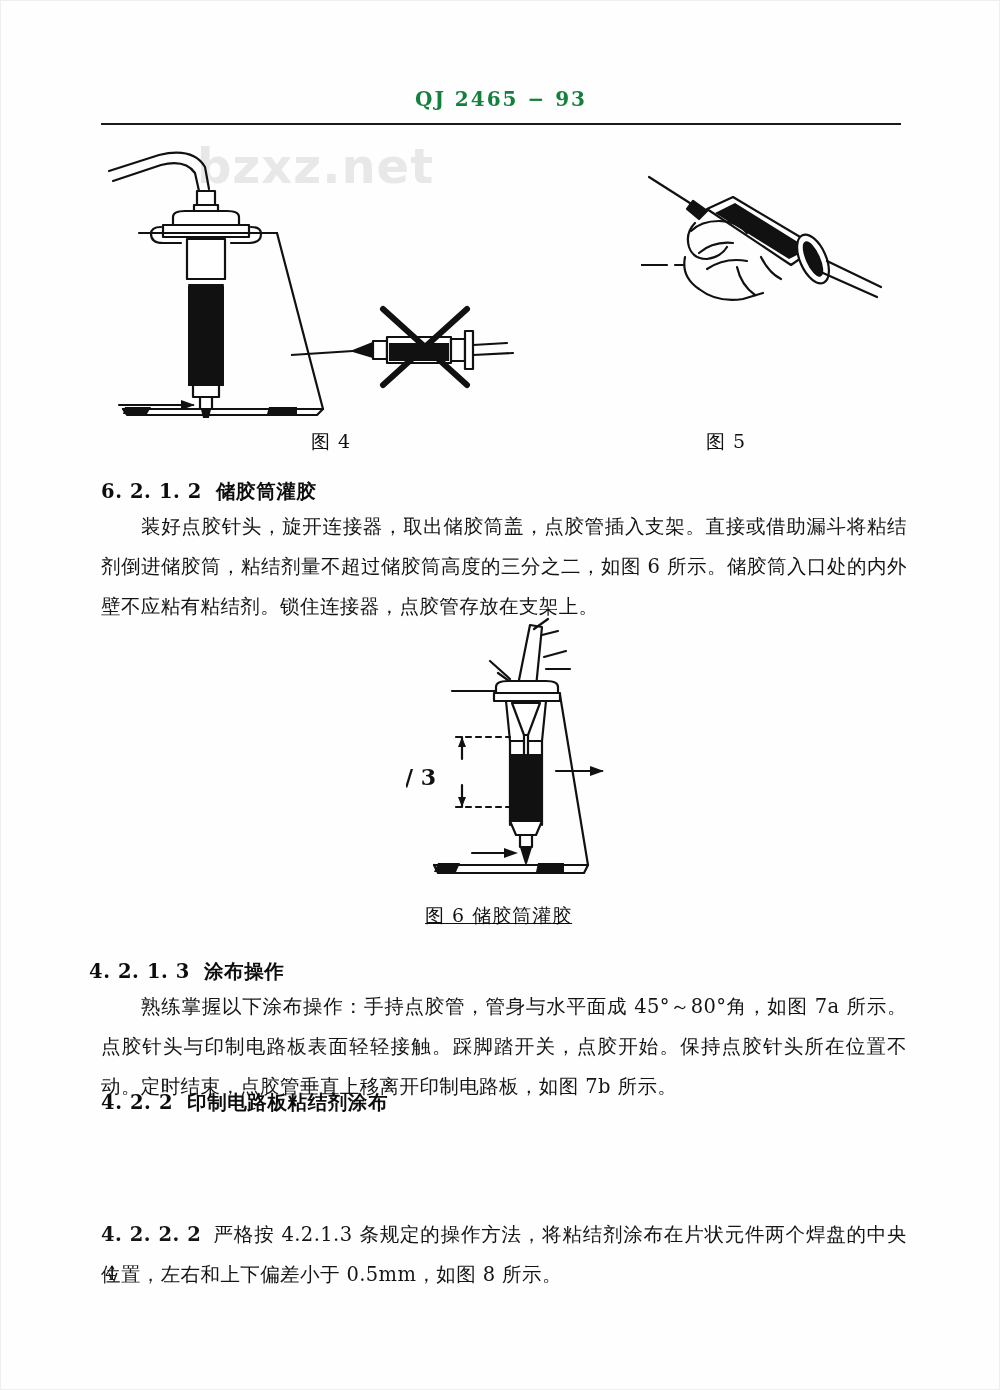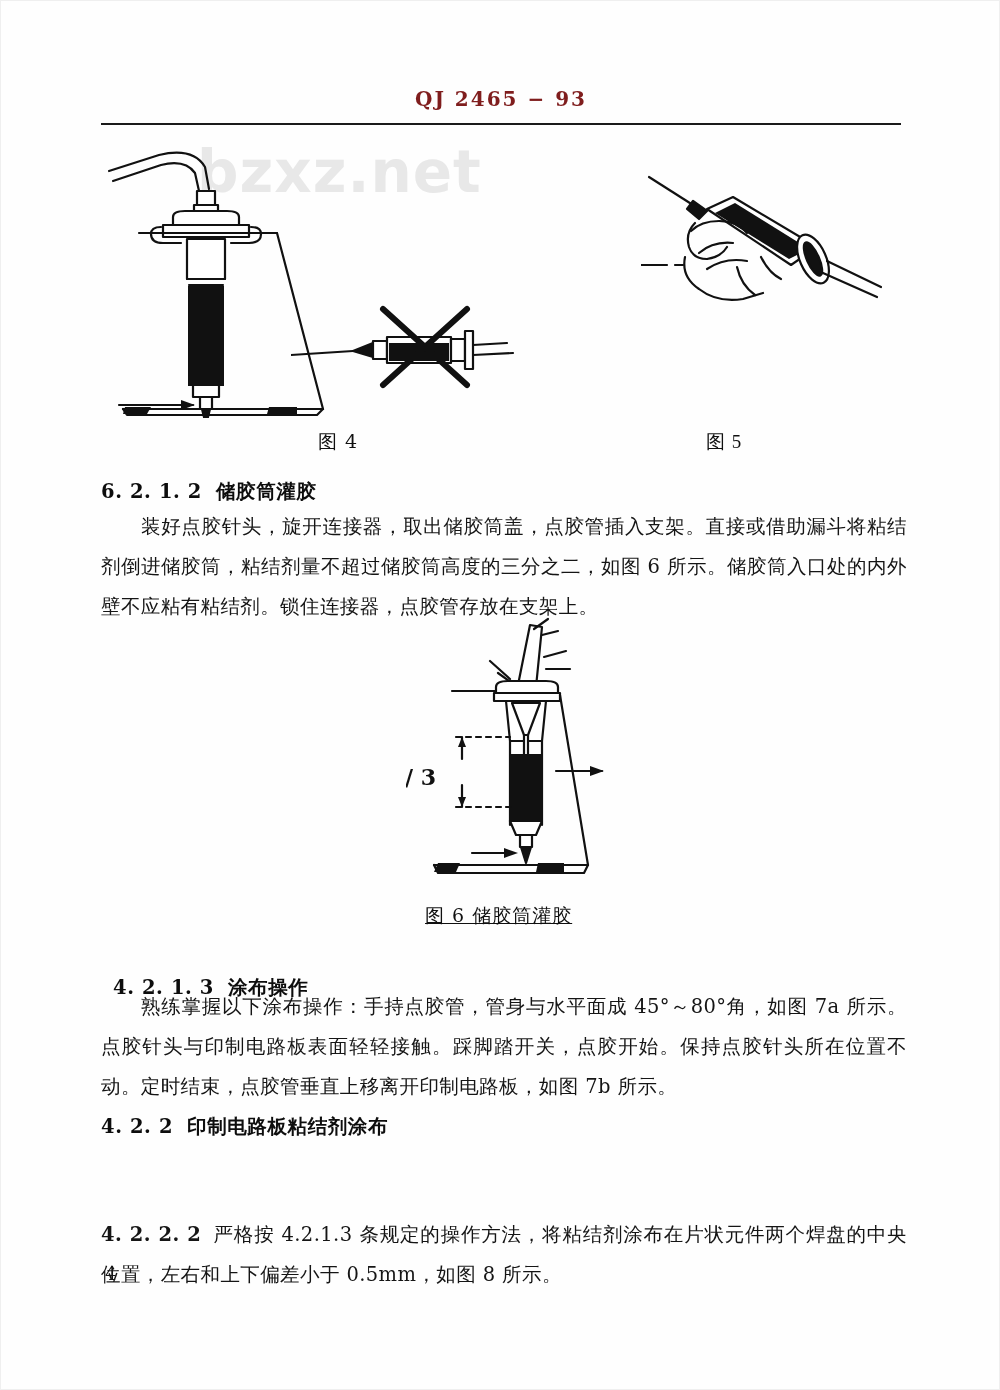--- a/index.html
+++ b/index.html
@@ -18,41 +18,41 @@
     overflow: hidden;
     box-sizing: border-box;
     border: 1px solid #efefef;
   }
 
   
   #watermark {
     position: absolute;
     left: 196px;
     top: 137px;
-    font-size: 58px;
+    font-size: 48px;
     font-weight: bold;
     letter-spacing: 1px;
     color: #e8e8e8;
     font-family: "DejaVu Sans", "Liberation Sans", sans-serif;
     user-select: none;
     z-index: 5;
   }
 
   
   #doc-header {
     position: absolute;
     left: 0;
     top: 86px;
     width: 1000px;
     text-align: center;
     font-family: "DejaVu Serif", "Liberation Serif", serif;
     font-weight: bold;
     font-size: 20px;
     letter-spacing: 2px;
-    color: #7f1d1d;
+    color: #15803d;
   }
   #header-rule {
     position: absolute;
     left: 100px;
     top: 122px;
     width: 800px;
     height: 2px;
     background: #1a1a1a;
   }
 
@@ -222,22 +222,22 @@
 
         <path d="M44 96 Q40 116 58 128 Q76 142 102 138 L122 132"></path>
         <path d="M96 106 Q100 124 114 134"></path>
         <path d="M120 96 Q128 112 140 118"></path>
 
         <path d="M0 104 L42 104" stroke-dasharray="26 8"></path>
       </g>
     </svg>
   </div>
 
-  <div class="fig-caption" style="left:317px; top:428px;">图 4</div>
-  <div class="fig-caption" style="left:705px; top:428px;font-family:Liberation Serif, serif;">图 5</div>
+  <div class="fig-caption" style="left:310px; top:428px;">图 4</div>
+  <div class="fig-caption" style="left:705px; top:428px;">图 5</div>
 
   <div class="heading" style="left:100px; top:477px;">
     <span class="num">6. 2. 1. 2</span><span>储胶筒灌胶</span>
   </div>
   <div class="para indent" style="left:100px; top:506px; width:806px;">装好点胶针头，旋开连接器，取出储胶筒盖，点胶管插入支架。直接或借助漏斗将粘结剂倒进储胶筒，粘结剂量不超过储胶筒高度的三分之二，如图 6 所示。储胶筒入口处的内外壁不应粘有粘结剂。锁住连接器，点胶管存放在支架上。</div>
 
   <div class="fig" style="left:405px; top:612px;">
     <svg width="250" height="285" viewBox="0 0 250 285">
       <g fill="none" stroke="#111" stroke-width="2.2" stroke-linecap="round" stroke-linejoin="round">
 
@@ -289,26 +289,26 @@
         <path d="M28 252 L32 260 L178 260 L182 252"></path>
       </g>
       <path d="M32 250 L54 250 L50 259 L28 259 Z" fill="#111"></path>
       <path d="M132 250 L158 250 L158 259 L130 259 Z" fill="#111"></path>
 
       <text x="30" y="172" font-family="DejaVu Serif, Liberation Serif, serif" font-size="22" font-weight="bold" fill="#111" text-anchor="end">2 / 3</text>
     </svg>
   </div>
   <div class="fig-caption" style="left:424px; top:902px;text-decoration:underline;">图 6    储胶筒灌胶</div>
 
-  <div class="heading" style="left:112px; top:957px;margin-top:16px;">
+  <div class="heading" style="left:88px; top:957px;">
     <span class="num">4. 2. 1. 3</span><span>涂布操作</span>
   </div>
   <div class="para indent" style="left:100px; top:986px; width:806px;">熟练掌握以下涂布操作：手持点胶管，管身与水平面成 45°～80°角，如图 7a 所示。点胶针头与印制电路板表面轻轻接触。踩脚踏开关，点胶开始。保持点胶针头所在位置不动。定时结束，点胶管垂直上移离开印制电路板，如图 7b 所示。</div>
 
-  <div class="heading" style="left:100px; top:1088px;margin-top:24px;">
+  <div class="heading" style="left:100px; top:1088px;">
     <span class="num">4. 2. 2</span><span>印制电路板粘结剂涂布</span>
   </div>
 
 
   <div class="numbered" style="left:100px; top:1202px; width:806px; text-align:justify;margin-top:12px;">
     <span class="lbl">4. 2. 2. 2</span><span>严格按 4.2.1.3 条规定的操作方法，将粘结剂涂布在片状元件两个焊盘的中央位置，左右和上下偏差小于 0.5mm，如图 8 所示。</span>
   </div>
 
   <div id="page-number">4</div>
 

